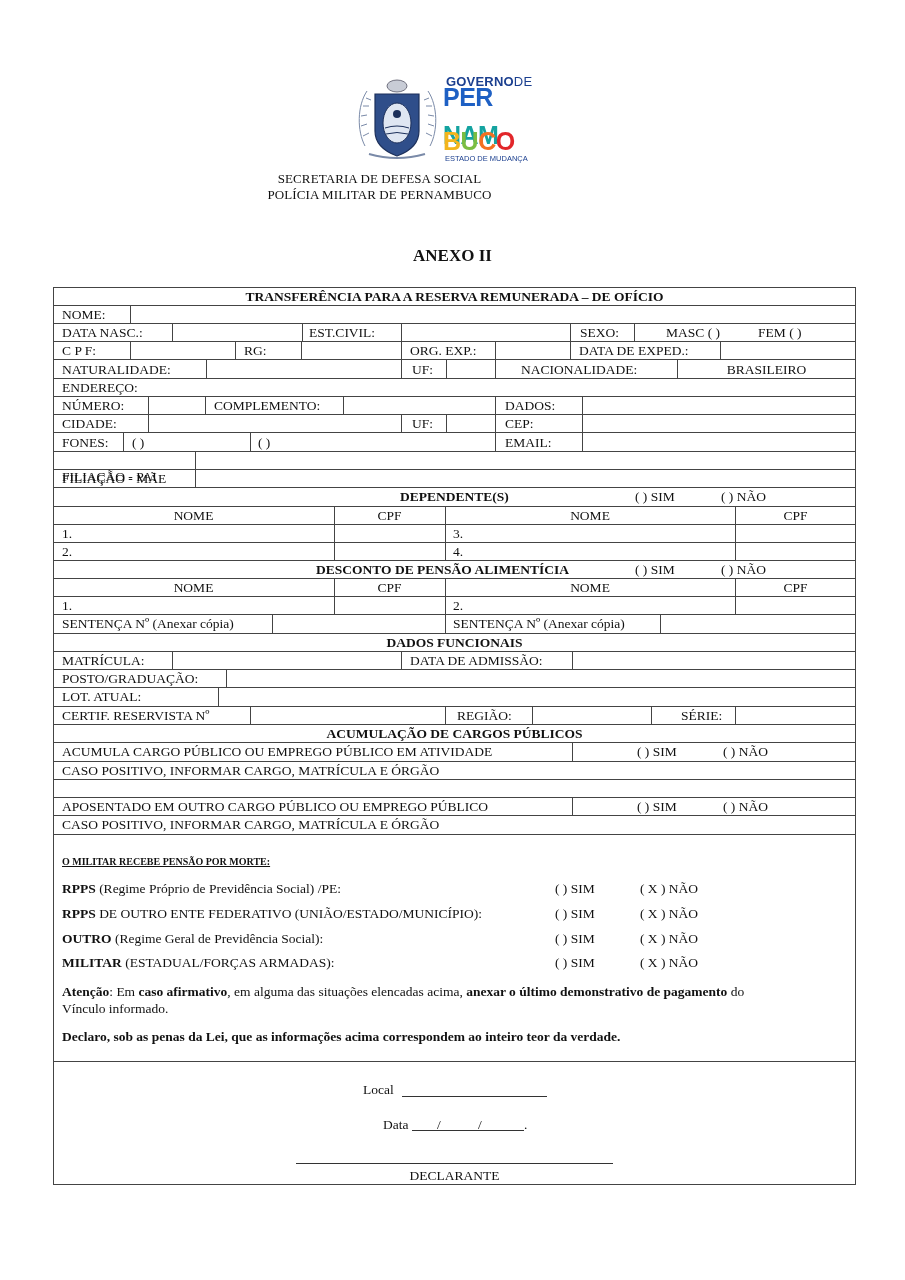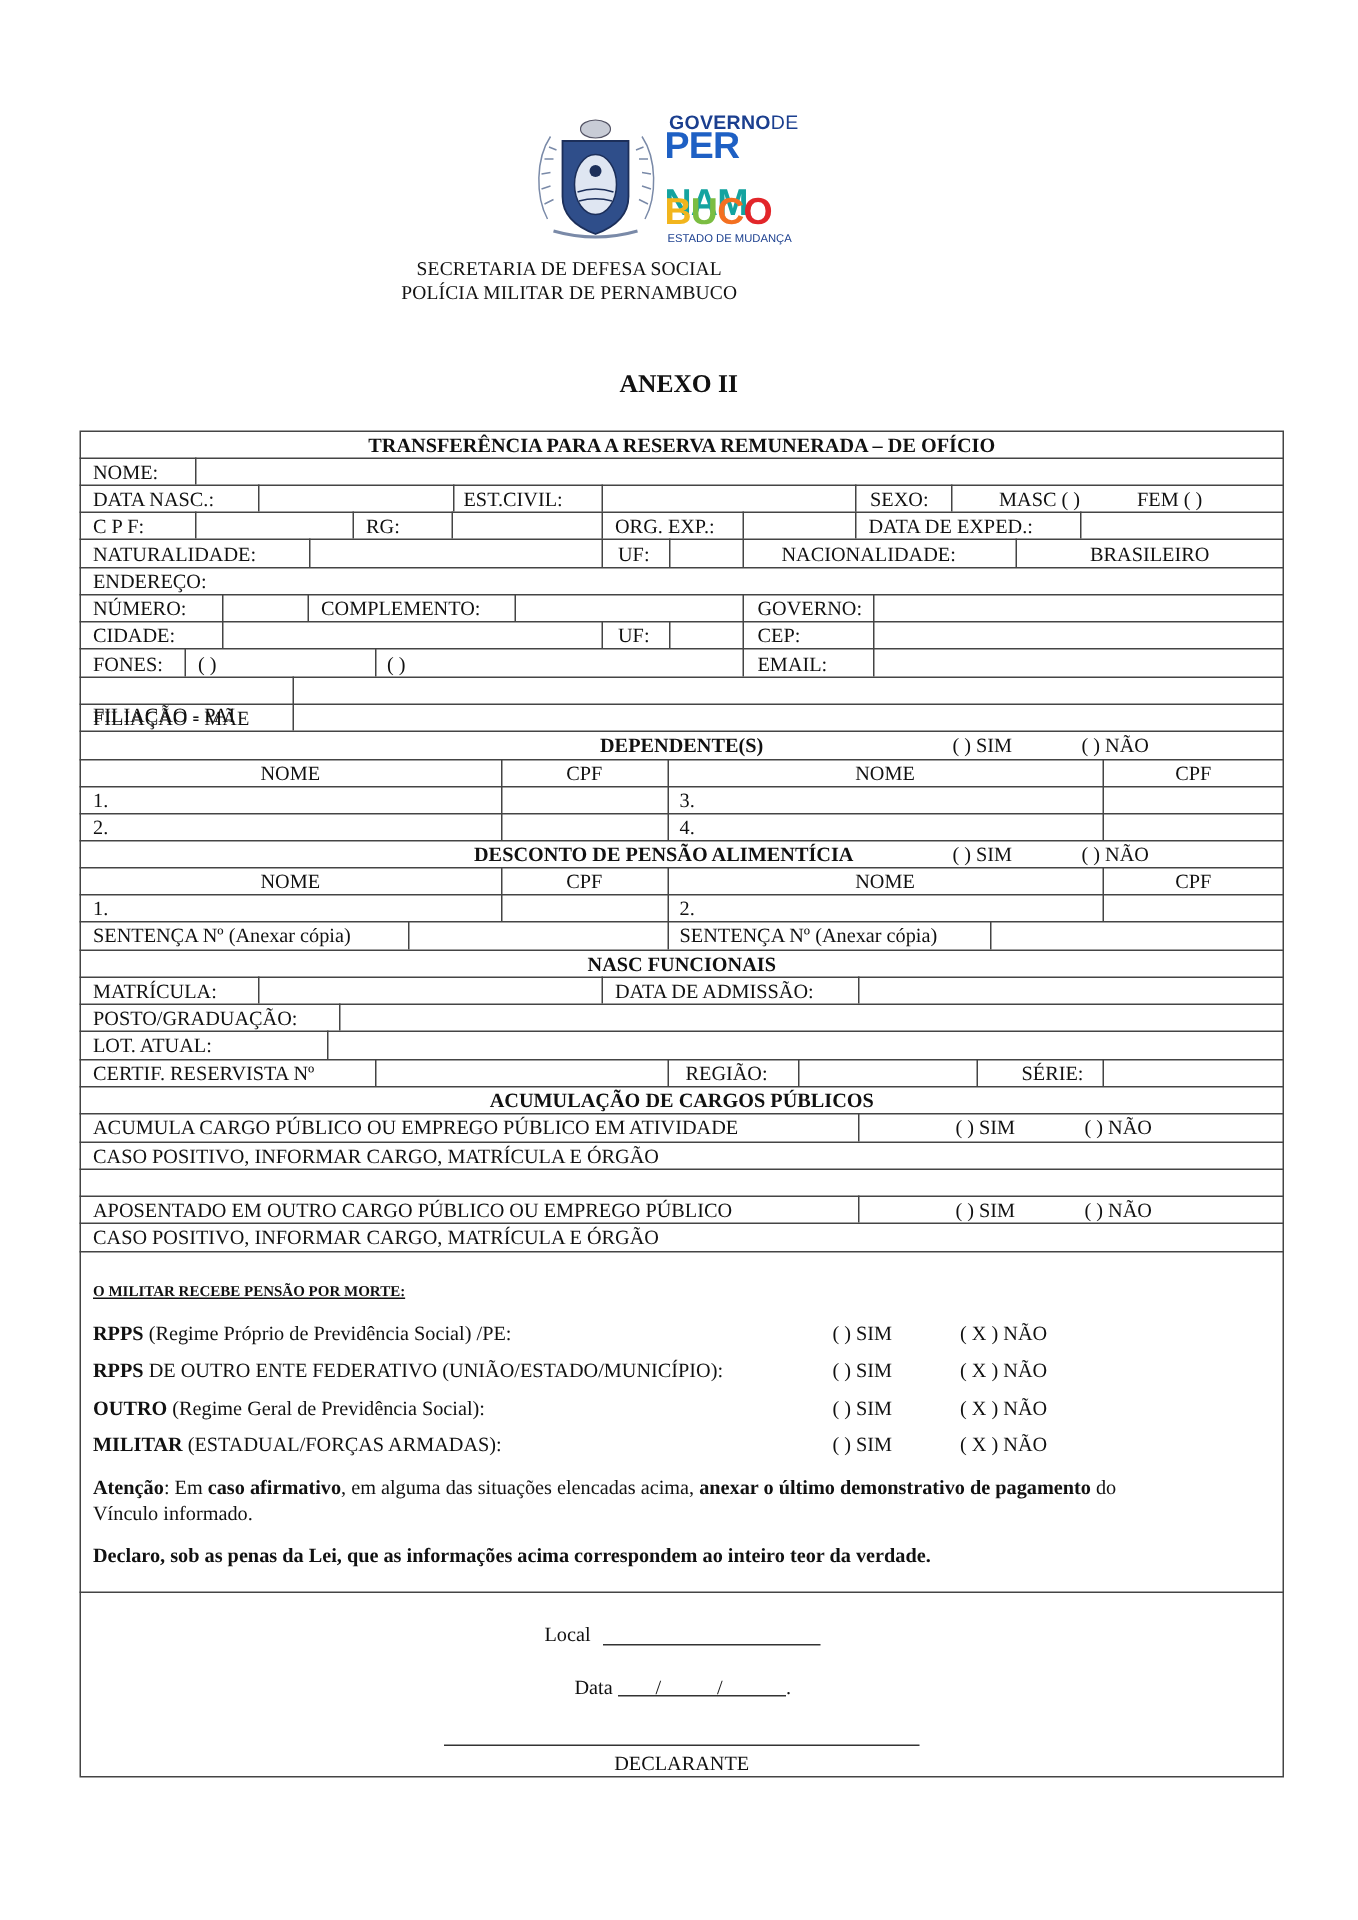--- a/index.html
+++ b/index.html
@@ -194,21 +194,21 @@
 <div class="t" style="left:521px;top:361px">NACIONALIDADE:</div>
 <div class="t c" style="left:678px;width:177px;top:361px">BRASILEIRO</div>
 
 <div class="t" style="left:62px;top:379px">ENDEREÇO:</div>
 <div class="field" style="left:150px;top:379px;width:705px;height:17px"></div>
 
 <div class="t" style="left:62px;top:397px">NÚMERO:</div>
 <div class="field" style="left:149px;top:397px;width:55px;height:17px"></div>
 <div class="t" style="left:214px;top:397px">COMPLEMENTO:</div>
 <div class="field" style="left:344px;top:397px;width:150px;height:17px"></div>
-<div class="t" style="left:505px;top:397px">GOVERNO:</div>
+<div class="t" style="left:505px;top:397px">DADOS:</div>
 <div class="field" style="left:583px;top:397px;width:272px;height:17px"></div>
 
 <div class="t" style="left:62px;top:415px">CIDADE:</div>
 <div class="field" style="left:149px;top:415px;width:251px;height:17px"></div>
 <div class="t" style="left:412px;top:415px">UF:</div>
 <div class="field" style="left:447px;top:415px;width:47px;height:17px"></div>
 <div class="t" style="left:505px;top:415px">CEP:</div>
 <div class="field" style="left:583px;top:415px;width:272px;height:17px"></div>
 
 <div class="t" style="left:62px;top:434px">FONES:</div>
@@ -241,21 +241,21 @@
 <div class="t c" style="left:334px;width:111px;top:579px">CPF</div>
 <div class="t c" style="left:445px;width:290px;top:579px">NOME</div>
 <div class="t c" style="left:735px;width:121px;top:579px">CPF</div>
 <div class="t" style="left:62px;top:597px">1.</div>
 <div class="t" style="left:453px;top:597px">2.</div>
 <div class="t" style="left:62px;top:615px">SENTENÇA Nº (Anexar cópia)</div>
 <div class="field" style="left:273px;top:615px;width:171px;height:17px"></div>
 <div class="t" style="left:453px;top:615px">SENTENÇA Nº (Anexar cópia)</div>
 <div class="field" style="left:661px;top:615px;width:194px;height:17px"></div>
 
-<div class="t b c" style="left:53px;width:803px;top:634px">NASC FUNCIONAIS</div>
+<div class="t b c" style="left:53px;width:803px;top:634px">DADOS FUNCIONAIS</div>
 <div class="t" style="left:62px;top:652px">MATRÍCULA:</div>
 <div class="field" style="left:173px;top:652px;width:227px;height:17px"></div>
 <div class="t" style="left:410px;top:652px">DATA DE ADMISSÃO:</div>
 <div class="field" style="left:573px;top:652px;width:282px;height:17px"></div>
 <div class="t" style="left:62px;top:670px">POSTO/GRADUAÇÃO:</div>
 <div class="field" style="left:227px;top:670px;width:628px;height:17px"></div>
 <div class="t" style="left:62px;top:688px">LOT. ATUAL:</div>
 <div class="field" style="left:219px;top:688px;width:636px;height:17px"></div>
 <div class="t" style="left:62px;top:707px">CERTIF. RESERVISTA Nº</div>
 <div class="field" style="left:251px;top:707px;width:193px;height:17px"></div>

